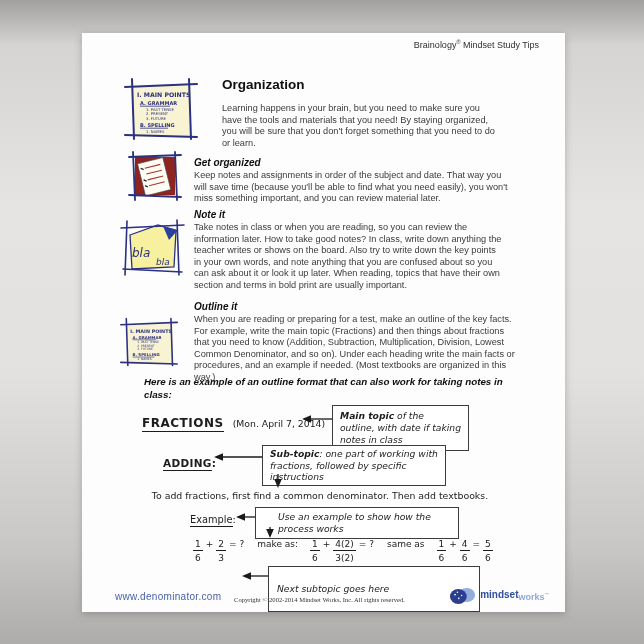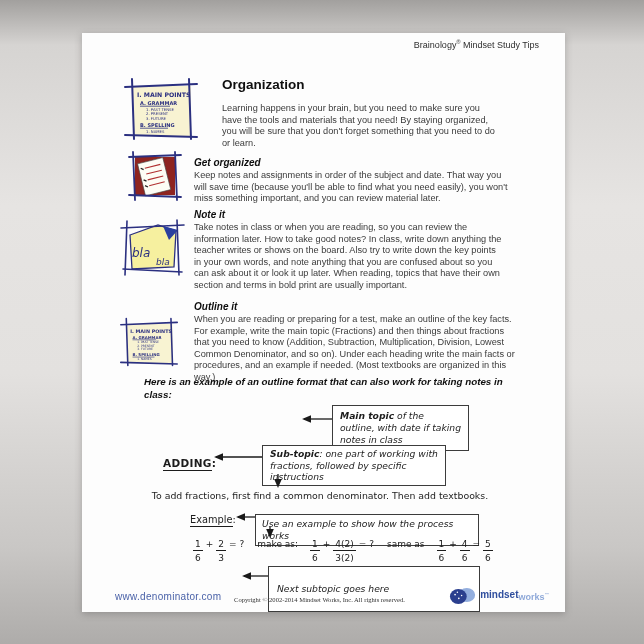--- a/index.html
+++ b/index.html
@@ -137,37 +137,41 @@
       <g stroke="#2b3080" stroke-width="0.8">
           <line x1="16" y1="29.2" x2="46" y2="29.2"></line>
           <line x1="16" y1="51.2" x2="44" y2="51.2"></line>
         </g>
     </svg>
     <div class="abs sec-title" style="left:112px;top:268px;">Outline it</div>
     <div class="abs sec-body" style="left:112px;top:281px;width:324px;">When you are reading or preparing for a test, make an outline of the key facts.  For example, write the main topic (Fractions) and then things about fractions that you need to know (Addition, Subtraction, Multiplication, Division, Lowest Common Denominator, and so on). Under each heading write the main facts or procedures, and an example if needed.  (Most textbooks are organized in this way.)</div>
 
     <div class="abs intro" style="left:62px;top:343px;width:360px;">Here is an example of an outline format that can also work for taking notes in class:</div>
 
+    <div class="abs hw" style="left:60px;top:379px;white-space:nowrap;">
+      <span class="u main-topic-label">FRACTIONS</span>
+      <span class="main-topic-date">(Mon. April 7, 2014)</span>
+    </div>
     <div class="callout" style="left:250px;top:372px;width:137px;padding:4px 7px;">
       <b>Main topic</b><span> of the outline, with date if taking notes in class</span>
     </div>
 
     <div class="abs hw" style="left:81px;top:419px;white-space:nowrap;">
       <span class="u sub-label">ADDING</span><span class="sub-label">:</span>
     </div>
     <div class="callout" style="left:180px;top:412px;width:184px;padding:2px 7px;line-height:11.5px;">
       <b>Sub-topic</b><span>:  one part of working with fractions, followed by specific instructions</span>
     </div>
 
     <div class="abs hw instruction" style="left:55px;top:457px;width:366px;">To add fractions, first find a common denominator.  Then add textbooks.</div>
 
     <div class="abs hw" style="left:108px;top:481px;white-space:nowrap;font-size:9.8px;">
       <span class="u">Example</span><span>:</span>
     </div>
-    <div class="callout" style="left:173px;top:474px;width:224px;padding:3px 6px;margin-top:7px;">Use an example to show how the process works</div>
+    <div class="callout" style="left:173px;top:474px;width:204px;padding:3px 22px;">Use an example to show how the process works</div>
 
     <div class="abs frac-row" style="left:110px;top:506px;">
       <span class="frac">
           <span class="n">1</span>
           <span class="d">6</span>
         </span>
       <span class="opr">+</span>
       <span class="frac">
           <span class="n">2</span>
           <span class="d">3</span>

